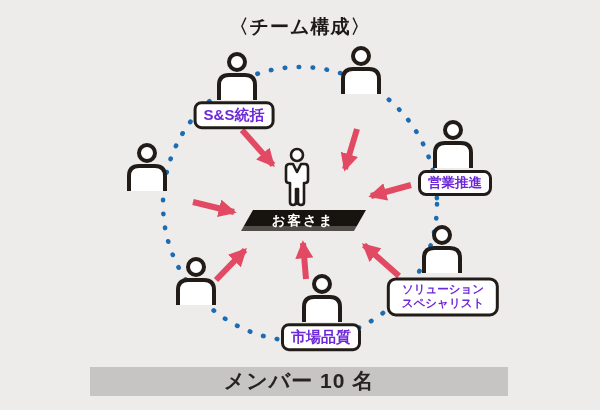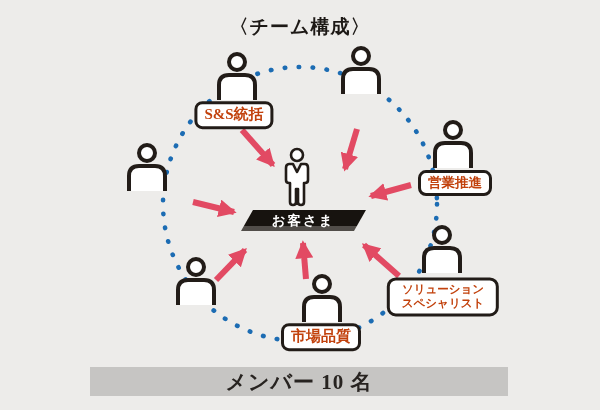--- a/index.html
+++ b/index.html
@@ -1,58 +1,58 @@
 <!DOCTYPE html>
 <html><head>
 <meta charset="utf-8">
 <style>
   html,body { margin:0; padding:0; }
   body {
     width:600px; height:410px; overflow:hidden;
     background:#edecea;
     font-family:"Liberation Sans","DejaVu Sans",sans-serif;
   }
-  .stage { position:relative; width:600px; height:298px; background:#edecea;font-family:Liberation Serif, serif; }
+  .stage { position:relative; width:600px; height:298px; background:#edecea; }
 
   .title {
     position:absolute; left:0; top:14px; width:100%;
     text-align:center; font-size:19px; font-weight:bold;
     color:#1d1916; letter-spacing:1px; z-index:6;
   }
 
   svg.layer { position:absolute; left:0; top:0; z-index:1; }
   svg.arrows { z-index:2; }
 
   svg.person { position:absolute; z-index:3; overflow:visible; }
 
   .rlabel {
     position:absolute; transform:translate(-50%,-50%);
     background:#ffffff; border:3px solid #221c18; border-radius:8px;
-    padding:2px 7px; font-weight:bold; font-size:15px; color:#c2410c;
+    padding:2px 7px; font-weight:bold; font-size:15px; color:#6d28d9;
     white-space:pre-line; text-align:center; line-height:1.18;
     z-index:3; box-sizing:border-box;
   }
   .rlabel.small { font-size:11.5px; padding:3px 12px; border-radius:9px; }
 
   .banner {
     position:absolute; left:241px; top:210px; width:113px; height:21px;
     background:linear-gradient(#17130f 0 78%, #514d49 78% 100%);
     transform:skewX(-29.7deg); transform-origin:left bottom;
     z-index:4; display:flex; align-items:center; justify-content:center;
   }
   .banner .btext {
     transform:skewX(29.7deg);
     color:#ffffff; font-weight:bold; font-size:13.5px; letter-spacing:2px;
   }
 
   svg.centerfig { position:absolute; left:280px; top:147px; z-index:4; overflow:visible; }
 
   .footer {
     position:absolute; left:90px; top:367px; width:418px; height:29px;
-    background:#c6c5c3; display:flex; align-items:center; justify-content:center;
+    background:#c6c5c3; display:flex; align-items:flex-start; justify-content:center;
     z-index:5;
   }
   .footer .ftext { font-size:21px; font-weight:bold; color:#272320; letter-spacing:1px; }
 </style>
 </head>
 <body>
 
 <div class="stage">
 
   <div class="title">〈チーム構成〉</div>

